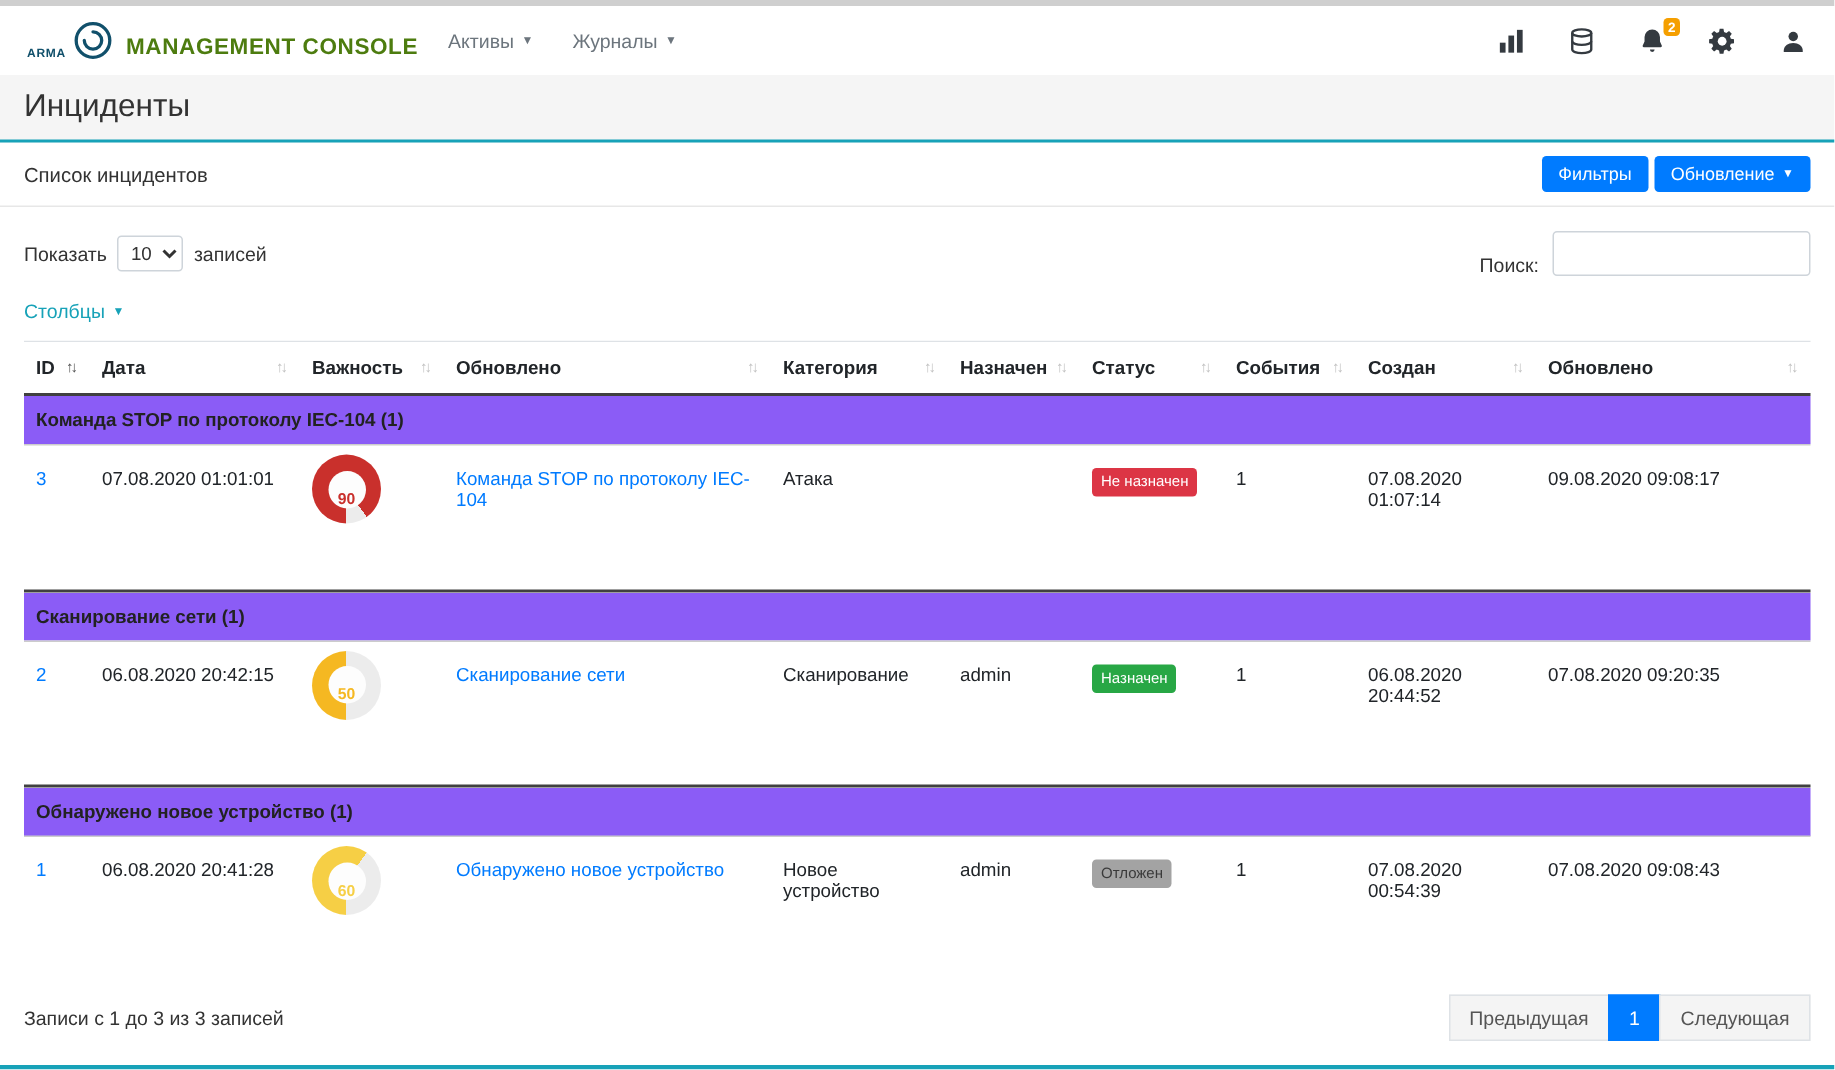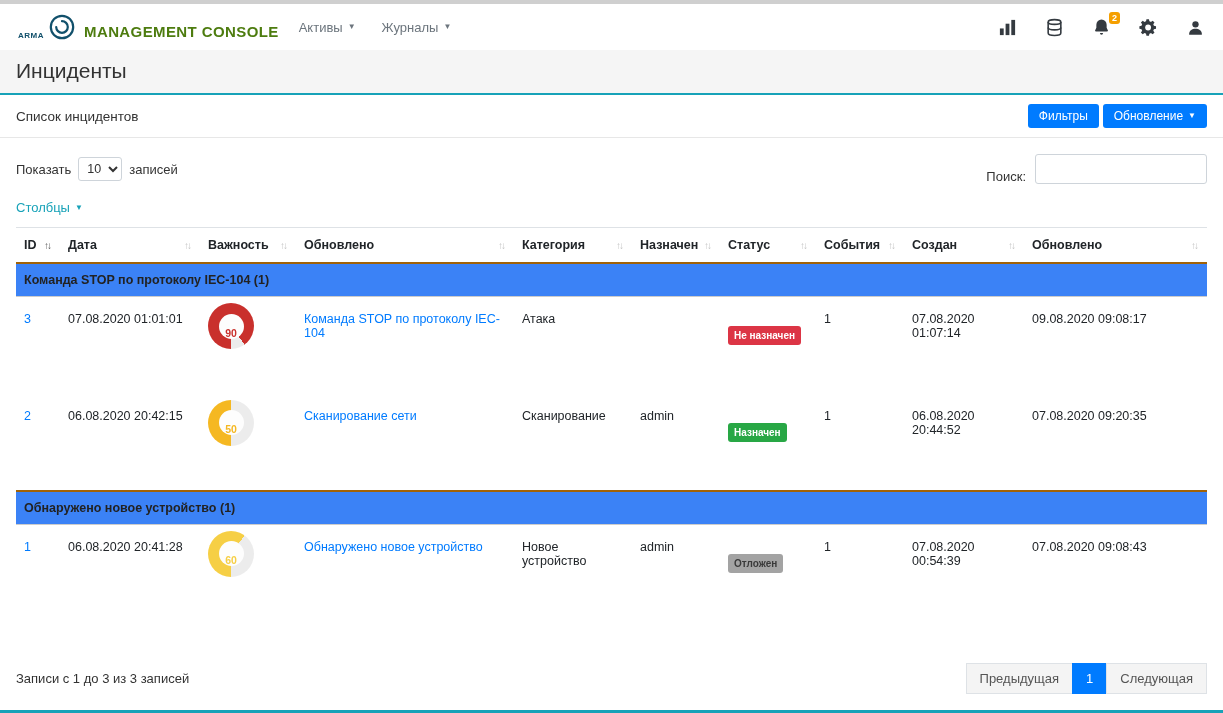--- a/index.html
+++ b/index.html
@@ -46,32 +46,32 @@
   .columns-link { color: #17a2b8; cursor: pointer; display: inline-flex; align-items: center; gap: 5px; font-size: 13px; }
 
   
   .table-wrap { flex: 1 1 auto; padding: 0 16px; overflow: hidden; }
   table { width: 100%; border-collapse: collapse; table-layout: fixed; font-size: 12.5px; }
   th { border-top: 1px solid #dee2e6; border-bottom: 1px solid #dee2e6; padding: 10px 8px;
     text-align: left; font-size: 12.5px; color: #212529; cursor: pointer; }
   .th-inner { display: flex; align-items: center; justify-content: space-between; gap: 4px; }
   .sort-icon { font-size: 10px; color: #c3c3c3; letter-spacing: -2px; white-space: nowrap; padding-right: 2px; }
   th.sorted .sort-icon { color: #555; }
-  tr.group-row td { background: #3b82f6; font-weight: bold; color: #222; padding: 9px 8px;
-    border-top: 2px solid #a16207; border-bottom: 1px solid #cccccc; overflow: hidden; white-space: nowrap; }
+  tr.group-row td { background: #8b5cf6; font-weight: bold; color: #222; padding: 9px 8px;
+    border-top: 2px solid #404040; border-bottom: 1px solid #cccccc; overflow: hidden; white-space: nowrap; }
   tr.data-row td { padding: 15px 8px; vertical-align: top; height: 97px; overflow: hidden; }
   a.cell-link { color: #007bff; text-decoration: none; cursor: pointer; }
 
   .donut { width: 46px; height: 46px; border-radius: 50%; display: flex; align-items: center;
     justify-content: center; margin-top: -9px; }
   .donut-hole { width: 25px; height: 25px; border-radius: 50%; background: #fdfdfd; display: flex;
     align-items: flex-end; justify-content: center; font-size: 10.5px; font-weight: bold; }
 
-  .badge { display: inline-block; font-size: 10px; font-weight: bold; padding: 4px 6px;
-    border-radius: 3px; white-space: nowrap; margin-top: 14px; }
+  .badge { display: inline-block; font-size: 10px; font-weight: normal; padding: 4px 6px;
+    border-radius: 3px; white-space: nowrap; }
 
   
   .table-footer { flex: 0 0 auto; display: flex; align-items: center; padding: 16px; margin-top: auto; }
   .records-info { color: #333; }
   .pagination { margin-left: auto; display: flex; }
   .page-btn { border: 1px solid #dee2e6; background: #f4f4f4; color: #555; padding: 7px 13px;
     font-size: 13px; cursor: pointer; font-family: inherit; }
   .page-btn + .page-btn { margin-left: -1px; }
   .page-btn.active { background: #007bff; border-color: #007bff; color: #fff; min-width: 34px; text-align: center; }
   .bottom-bar { flex: 0 0 auto; height: 3px; background: #17a2b8; }
@@ -282,20 +282,23 @@
             </td>
           <td><a class="cell-link">Команда STOP по протоколу IEC-104</a></td>
           <td>Атака</td>
           <td></td>
           <td><span class="badge" style="background: rgb(220, 53, 69); color: rgb(255, 255, 255);">Не назначен</span></td>
           <td>1</td>
           <td>07.08.2020 01:07:14</td>
           <td>09.08.2020 09:08:17</td>
         </tr>
 
+        <tr class="group-row">
+          <td colspan="10">Сканирование сети (1)</td>
+        </tr>
         <tr class="data-row">
           <td><a class="cell-link">2</a></td>
           <td>06.08.2020 20:42:15</td>
           <td>
               <div class="donut" style="background: conic-gradient(from 180deg, rgb(245, 184, 34) 180deg, rgb(236, 236, 236) 0deg);">
                 <span class="donut-hole" style="color: rgb(245, 184, 34);">
                   <span>50</span>
                 </span>
               </div>
             </td>

